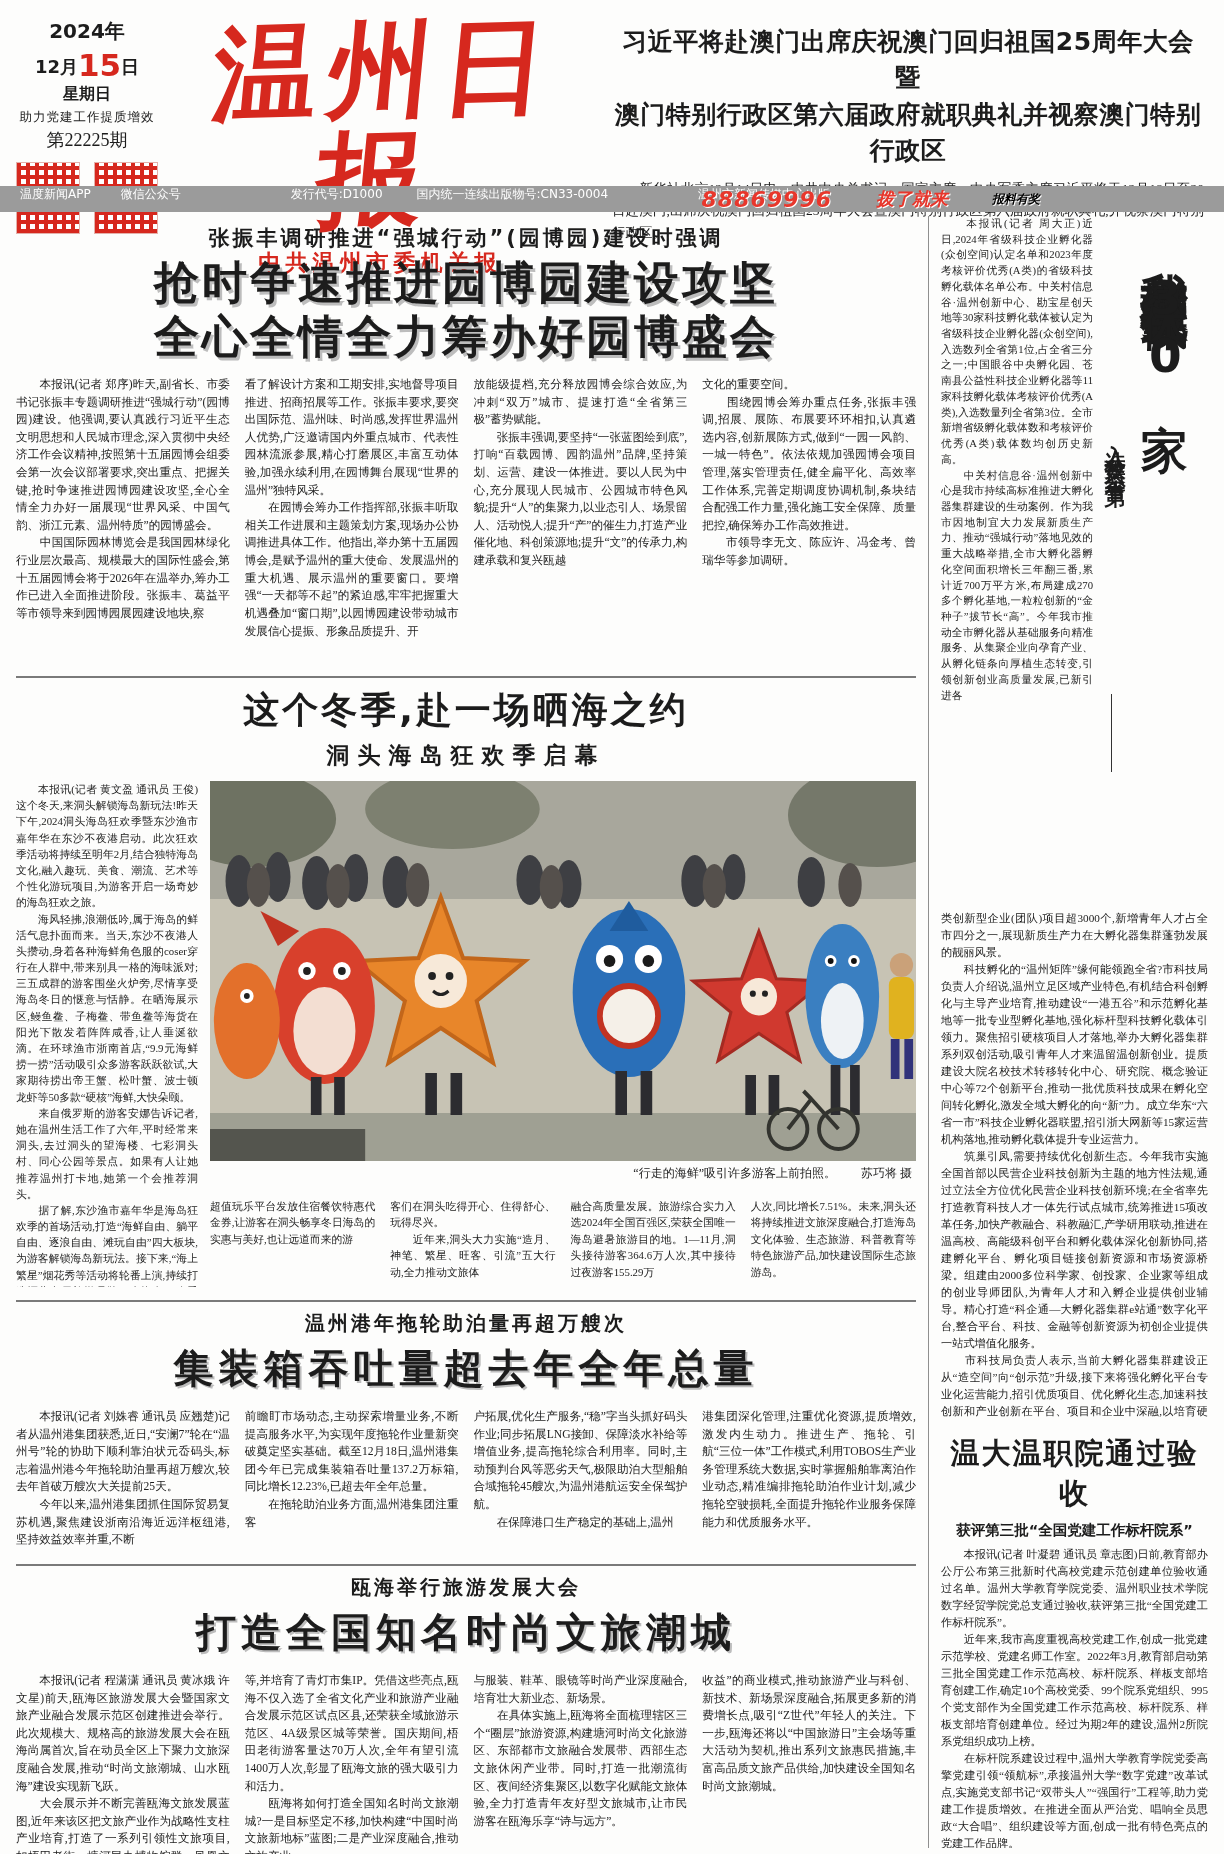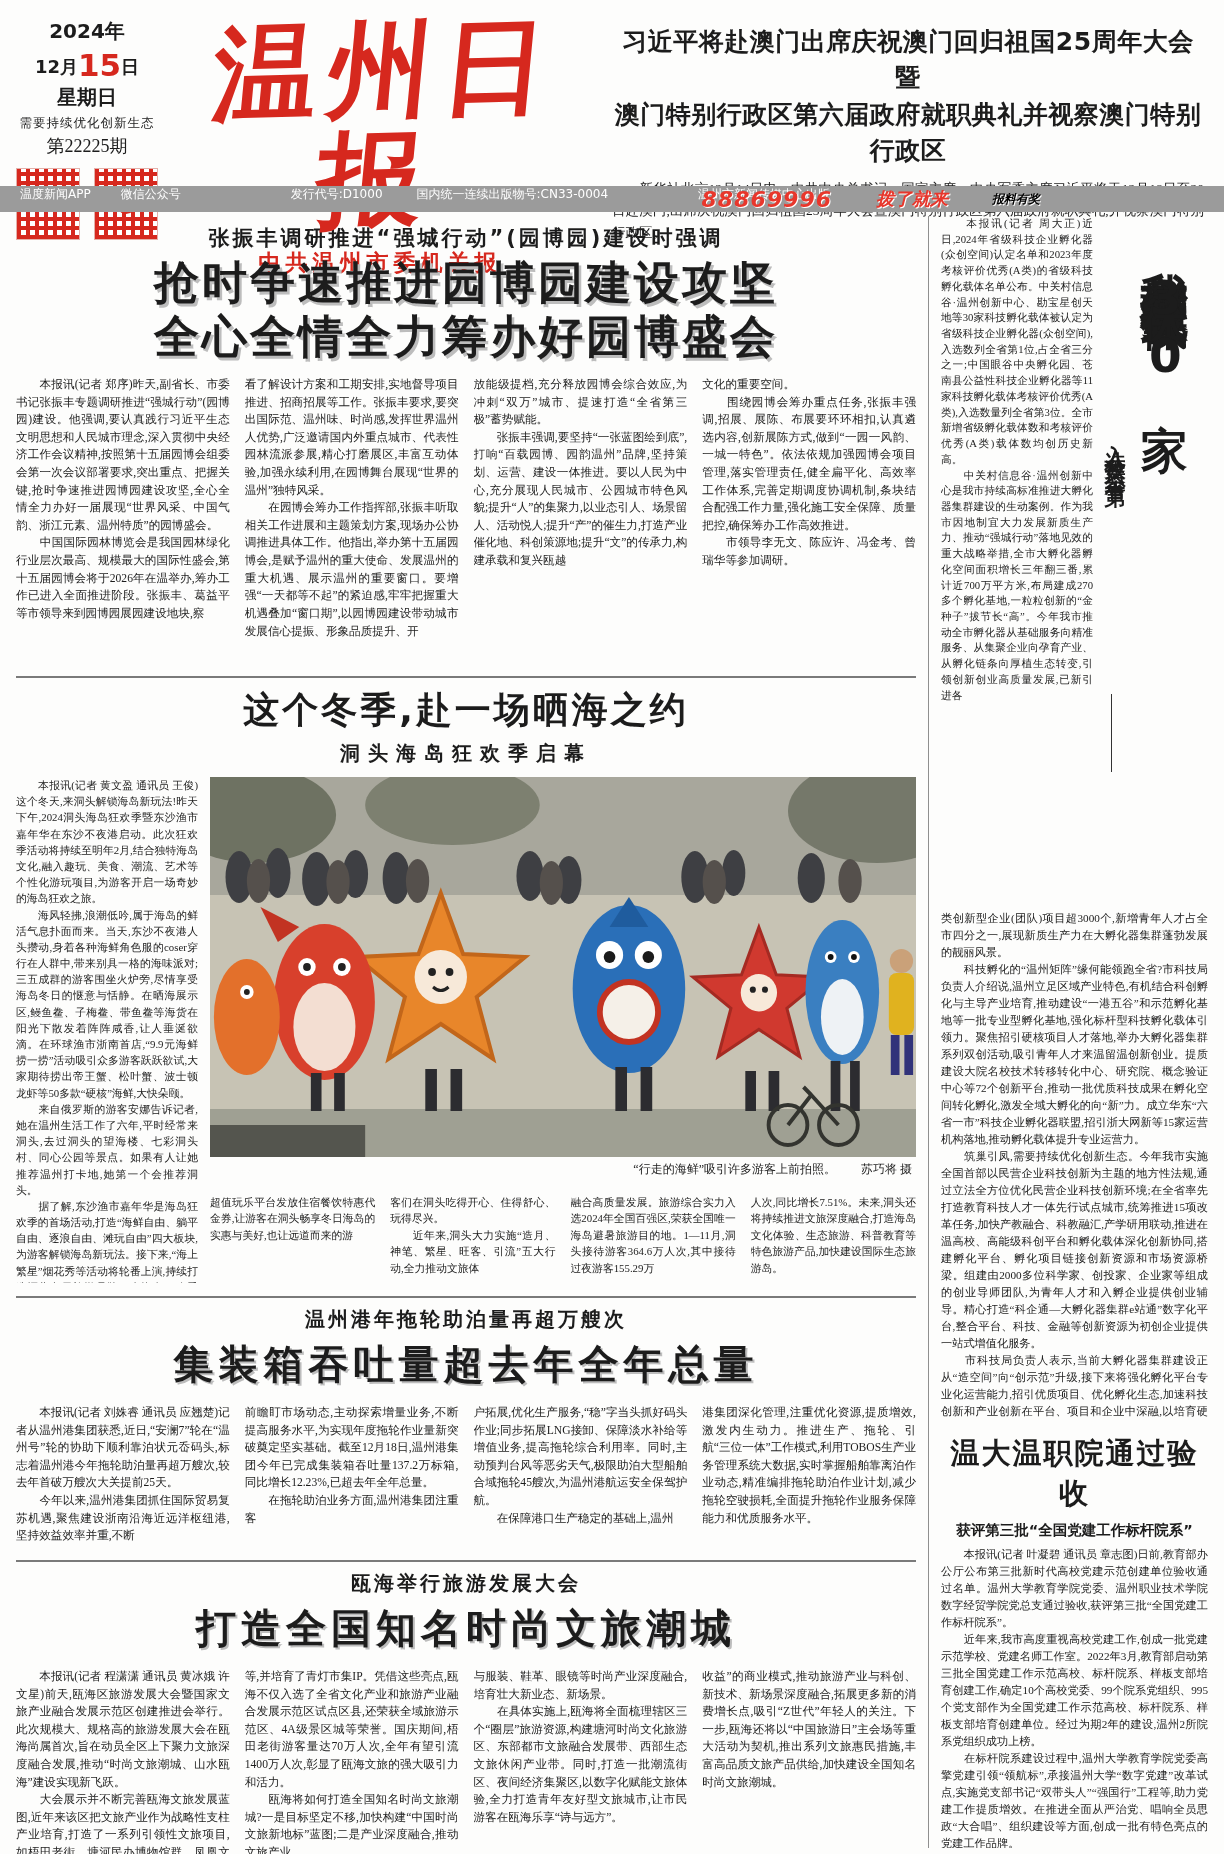--- a/index.html
+++ b/index.html
@@ -9,21 +9,21 @@
     font-family:"Liberation Serif","DejaVu Serif",serif; overflow:hidden; position:relative;
   }
   .sans { font-family:"DejaVu Sans","Liberation Sans",sans-serif; }
 
   
   .header { display:flex; padding:12px 16px 0 16px; height:186px; }
   .dateblock { width:142px; text-align:center; padding-top:6px; flex:none; }
   .db-year { font-family:"DejaVu Sans",sans-serif; font-weight:bold; font-size:20px; }
   .db-date { font-family:"DejaVu Sans",sans-serif; font-weight:bold; font-size:18px; margin-top:2px; }
   .db-date .big { color:#d6281e; font-size:31px; vertical-align:-3px; }
-  .db-week { font-family:"DejaVu Sans",sans-serif; font-weight:bold; font-size:20px; margin-top:1px; }
+  .db-week { font-family:"DejaVu Sans",sans-serif; font-weight:bold; font-size:16px; margin-top:1px; }
   .db-lunar { font-size:12.5px; margin-top:4px; letter-spacing:1px; }
   .db-issue { font-size:18px; margin-top:2px; }
   .qr-row { display:flex; gap:14px; justify-content:center; margin-top:10px; }
   .qr { width:72px; height:72px; border:1px solid #e4b0aa; position:relative;
         background-color:#fff;
         background-image:repeating-linear-gradient(0deg,#d6281e 0 4px,rgba(0,0,0,0) 4px 9px),
                          repeating-linear-gradient(90deg,#d6281e 0 4px,#ffffff 4px 9px); }
   .qr .logo-dot { position:absolute; left:50%; top:50%; width:20px; height:20px; margin:-10px 0 0 -10px;
         background:#fff; border:3px solid #d6281e; border-radius:50%; }
   .masthead { flex:1; text-align:center; padding-top:4px; }
@@ -56,21 +56,21 @@
   .lead-h { text-align:center; font-family:"DejaVu Sans",sans-serif; font-weight:900; font-size:45px;
         letter-spacing:3px; line-height:1.2; text-shadow:2.5px 2.5px 0 #bdbdbd; }
   .cols { display:flex; gap:15px; margin-top:12px; }
   .col { flex:1; font-size:11.6px; line-height:1.52; text-align:justify; white-space:pre-line; overflow:hidden; }
   .lead-cols .col { height:292px; }
 
   
   .winter-h { text-align:center; font-family:"DejaVu Sans",sans-serif; font-weight:900;
         font-size:36px; letter-spacing:3px; margin-top:8px; }
   .winter-sub { text-align:center; font-family:"DejaVu Sans",sans-serif; font-weight:600;
-        font-size:20px; letter-spacing:8px; margin-top:5px; }
+        font-size:23px; letter-spacing:8px; margin-top:5px; }
   .winter-body { display:flex; gap:12px; margin-top:10px; }
   .winter-left { width:182px; flex:none; font-size:10.8px; line-height:1.5; text-align:justify;
         white-space:pre-line; height:506px; overflow:hidden; }
   .winter-right { flex:1; }
   .photo-frame { width:100%; height:380px; background:#cfccc0; }
   .photo-frame svg { display:block; width:100%; height:100%; }
   .caption { text-align:right; font-size:12px; padding:4px 4px 4px 0; }
   .caption .credit { margin-left:22px; }
   .winter-cols .col { height:94px; font-size:10.8px; }
 
@@ -101,21 +101,21 @@
         height:318px; overflow:hidden; }
 </style>
 </head>
 <body>
 
 <div class="header">
   <div class="dateblock">
     <div class="db-year">2024年</div>
     <div class="db-date"><span>12月</span><span class="big">15</span><span>日</span></div>
     <div class="db-week">星期日</div>
-    <div class="db-lunar">需要持续优化创新生态</div>
+    <div class="db-lunar">助力党建工作提质增效</div>
     <div class="db-issue">第22225期</div>
     <div class="qr-row">
       <div class="qr"></div>
       <div class="qr">
           <div class="logo-dot"></div>
         </div>
     </div>
   </div>
 
   <div class="masthead">

